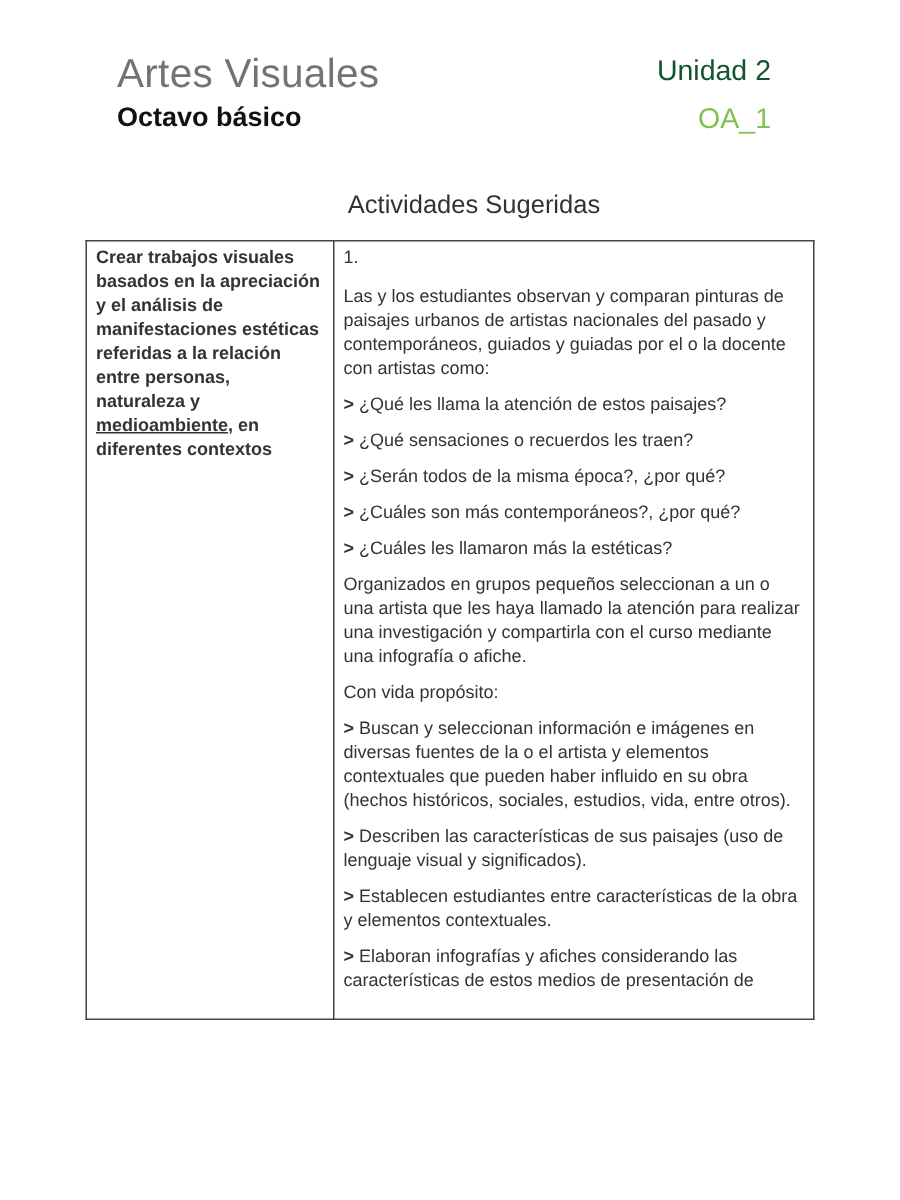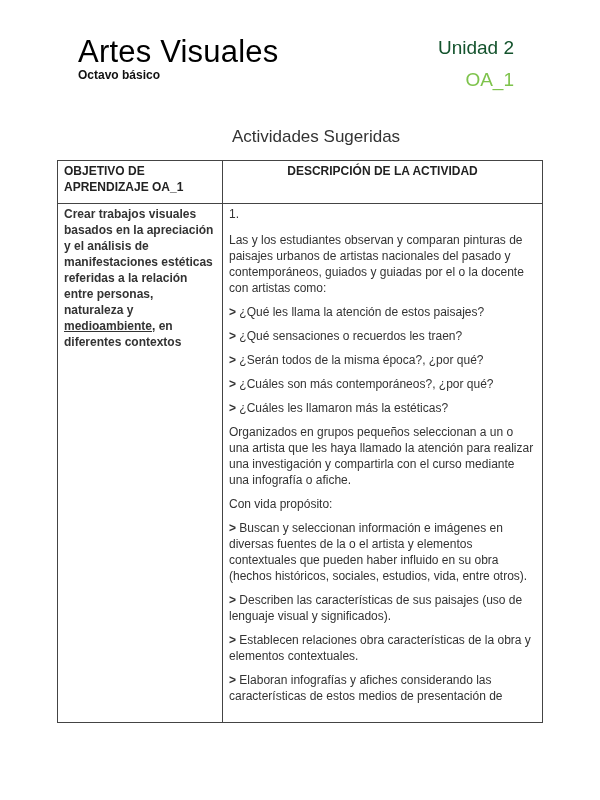--- a/index.html
+++ b/index.html
@@ -1,19 +1,19 @@
 <!DOCTYPE html>
 <html><head>
   <meta charset="utf-8">
   <style>
     html, body { margin: 0; padding: 0; background: #ffffff; }
     body { width: 600px; height: 800px; position: relative; overflow: hidden;
            font-family: "Liberation Sans", sans-serif; color: #222; }
-    .title { position: absolute; left: 78px; top: 34px; font-size: 31px; color: #000000; font-weight: normal; letter-spacing: 0.2px; }
-    .subtitle { position: absolute; left: 78px; top: 68px; font-size: 12px; font-weight: bold; color: #111; }
+    .title { position: absolute; left: 78px; top: 34px; font-size: 27px; color: #737373; font-weight: normal; letter-spacing: 0.2px; }
+    .subtitle { position: absolute; left: 78px; top: 68px; font-size: 18px; font-weight: bold; color: #111; }
     .unit { position: absolute; right: 86px; top: 37px; font-size: 19px; color: #14532d; text-align: right; }
     .oa { position: absolute; right: 86px; top: 69px; font-size: 19px; color: #7ec34c; text-align: center; }
     .section-title { position: absolute; left: 0; width: 600px; top: 127px; text-align: center; font-size: 17px; color: #333; margin-left: 16px; }
     table { position: absolute; left: 57px; top: 160px; width: 486px; border-collapse: collapse; }
     td, th { border: 1.2px solid #444; vertical-align: top; padding: 2px 6px; font-size: 12px; line-height: 16px; }
     th { font-weight: bold; text-align: left; height: 38px; }
     th.desc { text-align: center; }
     .col1 { width: 152px; }
     .objective { font-weight: bold; color: #333; font-size: 12px; line-height: 16px; }
     .objective u { text-decoration: underline; }
@@ -27,36 +27,32 @@
 
 <div class="title">Artes Visuales</div>
 <div class="subtitle">Octavo básico</div>
 <div class="unit">Unidad 2</div>
 <div class="oa">OA_1</div>
 
 <div class="section-title">Actividades Sugeridas</div>
 
 <table>
   <tbody>
-      <tr>
-    <th class="col1">OBJETIVO DE APRENDIZAJE OA_1</th>
-    <th class="desc">DESCRIPCIÓN DE LA ACTIVIDAD</th>
-  </tr>
   <tr>
     <td class="col1 objective"><span>Crear trabajos visuales basados en la apreciación y el análisis de manifestaciones estéticas referidas a la relación entre personas, naturaleza y </span><u>medioambiente</u><span>, en diferentes contextos</span></td>
     <td class="desc-cell">
       <p class="num">1.</p>
       <p>Las y los estudiantes observan y comparan pinturas de paisajes urbanos de artistas nacionales del pasado y contemporáneos, guiados y guiadas por el o la docente con artistas como:</p>
       <p><span class="bullet-mark">&gt;</span> <span>¿Qué les llama la atención de estos paisajes?</span></p>
       <p><span class="bullet-mark">&gt;</span> <span>¿Qué sensaciones o recuerdos les traen?</span></p>
       <p><span class="bullet-mark">&gt;</span> <span>¿Serán todos de la misma época?, ¿por qué?</span></p>
       <p><span class="bullet-mark">&gt;</span> <span>¿Cuáles son más contemporáneos?, ¿por qué?</span></p>
       <p><span class="bullet-mark">&gt;</span> <span>¿Cuáles les llamaron más la estéticas?</span></p>
       <p>Organizados en grupos pequeños seleccionan a un o una artista que les haya llamado la atención para realizar una investigación y compartirla con el curso mediante una infografía o afiche.</p>
       <p>Con vida propósito:</p>
       <p><span class="bullet-mark">&gt;</span> <span>Buscan y seleccionan información e imágenes en diversas fuentes de la o el artista y elementos contextuales que pueden haber influido en su obra (hechos históricos, sociales, estudios, vida, entre otros).</span></p>
       <p><span class="bullet-mark">&gt;</span> <span>Describen las características de sus paisajes (uso de lenguaje visual y significados).</span></p>
-      <p><span class="bullet-mark">&gt;</span> <span>Establecen relaciones obra características de la obra y elementos contextuales.</span></p>
+      <p><span class="bullet-mark">&gt;</span> <span>Establecen estudiantes entre características de la obra y elementos contextuales.</span></p>
       <p style="margin-bottom:12px"><span class="bullet-mark">&gt;</span> <span>Elaboran infografías y afiches considerando las características de estos medios de presentación de</span></p>
     </td>
   </tr>
 </tbody>
   </table>
 
 </body></html>

